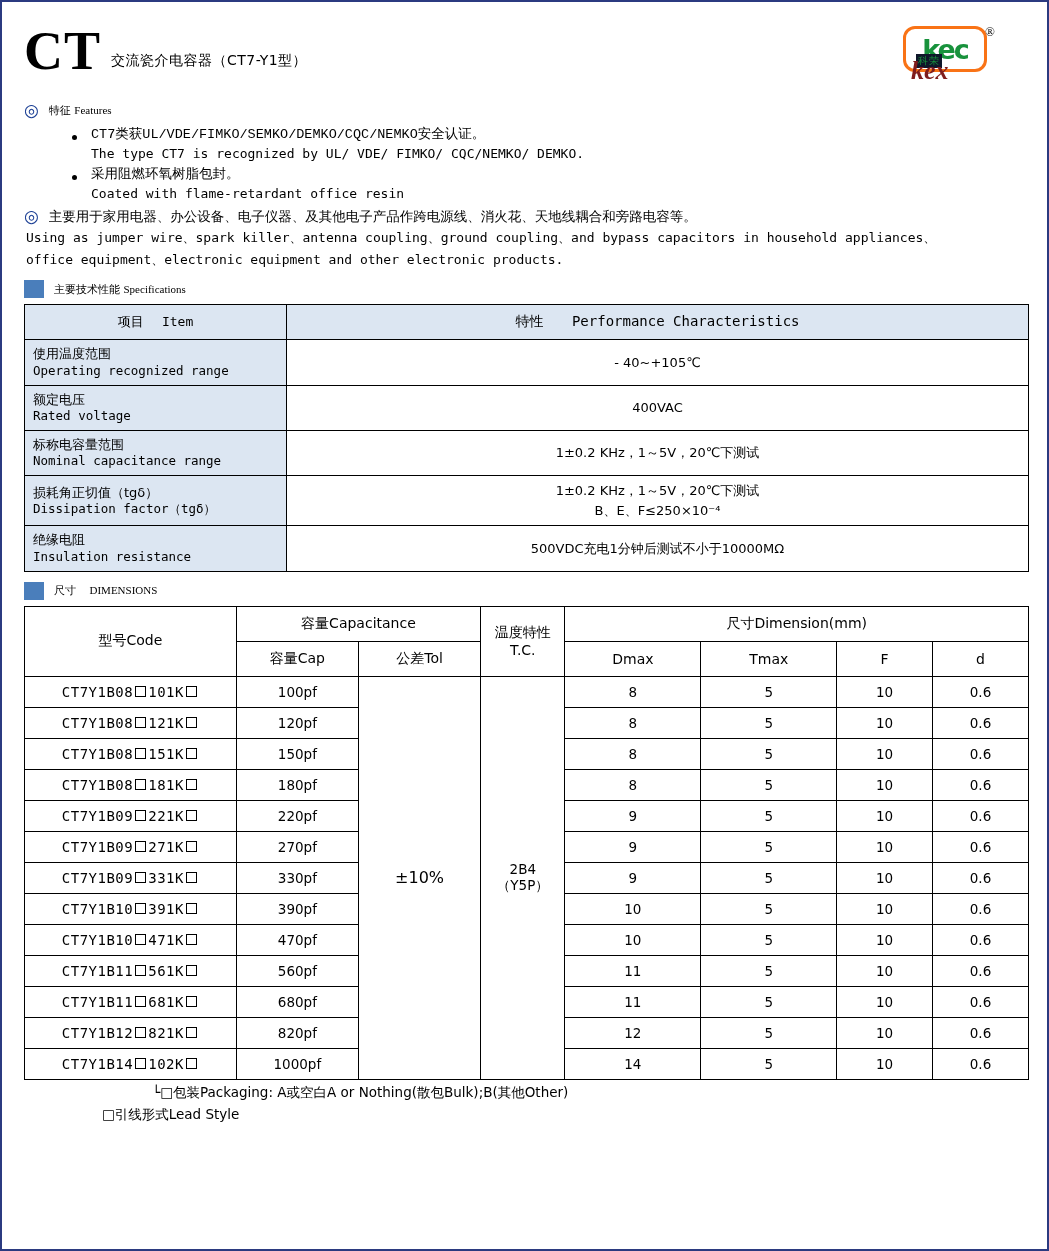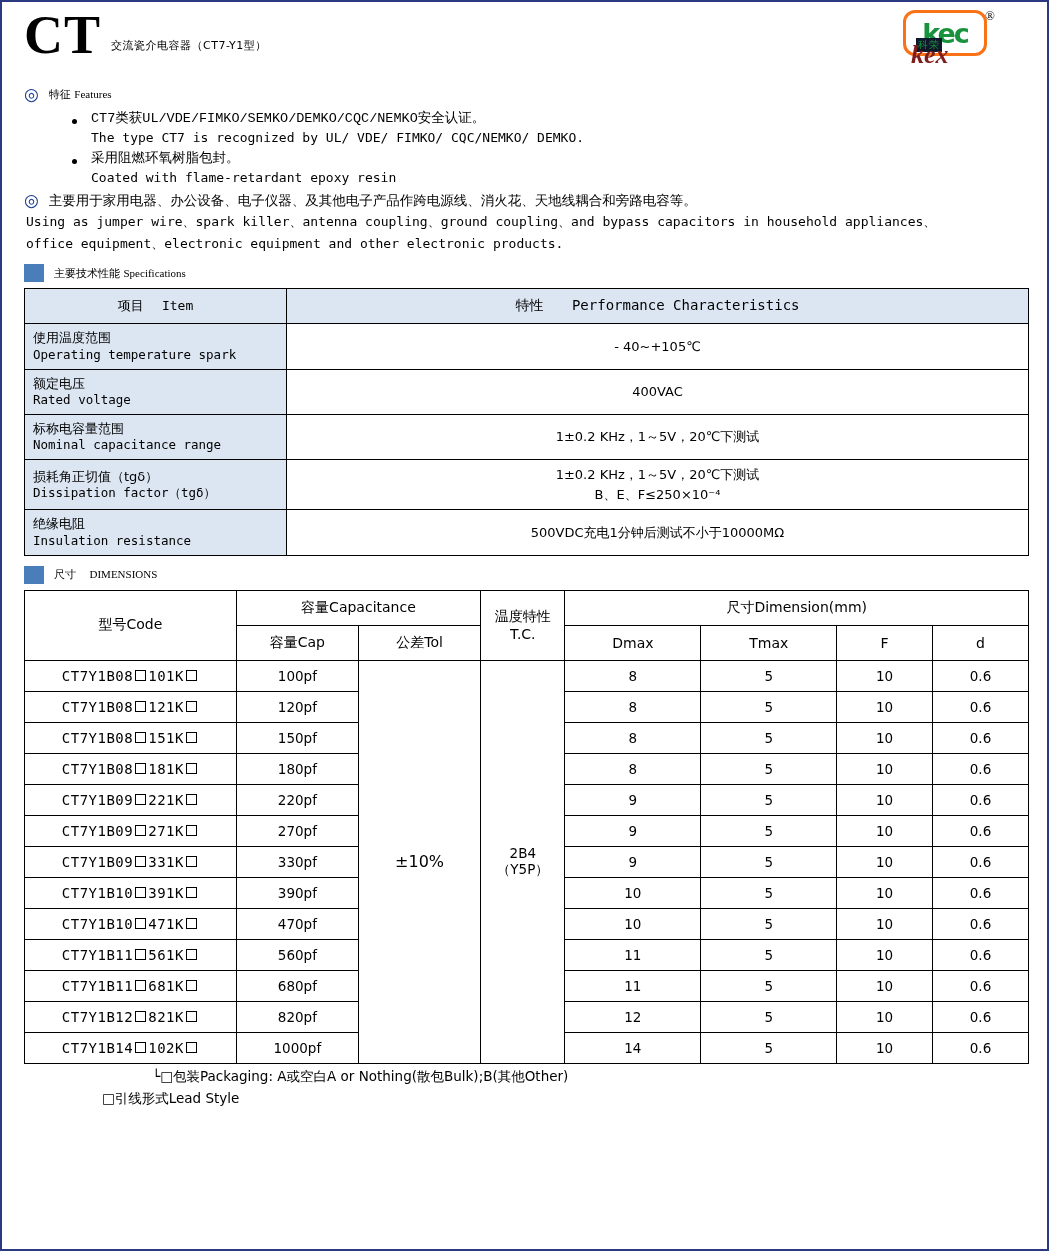--- a/index.html
+++ b/index.html
@@ -11,33 +11,33 @@
     position:relative;
     overflow:hidden;
   }
   .page{
     position:relative;
     width:1049px;height:1251px;
     box-sizing:border-box;
     border:2px solid #2b3a80;
     padding:0;
   }
-  .inner{padding:6px 22px 0 22px;position:relative;}
+  .inner{padding:22px 22px 0 22px;position:relative;}
 
   
   .header{display:flex;align-items:flex-start;justify-content:space-between;}
   .title-wrap{display:flex;align-items:baseline;}
   .ct{
     font-family:"Liberation Serif", serif;
     font-size:54px;font-weight:bold;letter-spacing:1px;line-height:1;
     margin-right:10px;
   }
   .subtitle{
     font-family:"DejaVu Sans", sans-serif;
-    font-size:11px;letter-spacing:0.5px;
+    font-size:14px;letter-spacing:0.5px;
     position:relative;top:-4px;
   }
   .logo{
     position:relative;width:120px;height:68px;margin-right:20px;
   }
   .logo .kbox{
     position:absolute;left:18px;top:2px;
     width:78px;height:40px;border:3px solid #f97316;border-radius:12px;
     background:#fff;
     display:flex;align-items:center;justify-content:center;
@@ -159,21 +159,21 @@
       <div class="dot"></div>
       <div class="feat-lines">
         <div class="cnline">CT7类获UL/VDE/FIMKO/SEMKO/DEMKO/CQC/NEMKO安全认证。</div>
         <div class="enline">The type CT7 is recognized by UL/ VDE/ FIMKO/ CQC/NEMKO/ DEMKO.</div>
       </div>
     </div>
     <div class="feat-item">
       <div class="dot"></div>
       <div class="feat-lines">
         <div class="cnline">采用阻燃环氧树脂包封。</div>
-        <div class="enline">Coated with flame-retardant epoxy resin</div>
+        <div class="enline">Coated with flame-retardant office resin</div>
       </div>
     </div>
   </div>
 
   <div class="sec" style="margin-top:4px;align-items:flex-start;">
     <span class="bullet-o">◎</span>
     <span class="para-cn">主要用于家用电器、办公设备、电子仪器、及其他电子产品作跨电源线、消火花、天地线耦合和旁路电容等。</span>
   </div>
   <div class="para" style="margin-left:2px;">Using as jumper wire、spark killer、antenna coupling、ground coupling、and bypass capacitors in household appliances、</div>
   <div class="para" style="margin-left:2px;">office equipment、electronic equipment and other electronic products.</div>
@@ -194,21 +194,21 @@
         <span class="hl" style="margin-left:14px;">Item</span>
       </td>
       <td>
         <span>特性</span>
         <span class="hl" style="margin-left:24px;">Performance  Characteristics</span>
       </td>
     </tr>
     <tr>
       <td class="lcell">
         <div>使用温度范围</div>
-        <div class="en">Operating temperature spark</div>
+        <div class="en">Operating recognized range</div>
       </td>
       <td class="rcell">
         <div>- 40~+105℃</div>
       </td>
     </tr>
     <tr>
       <td class="lcell">
         <div>额定电压</div>
         <div class="en">Rated voltage</div>
       </td>

